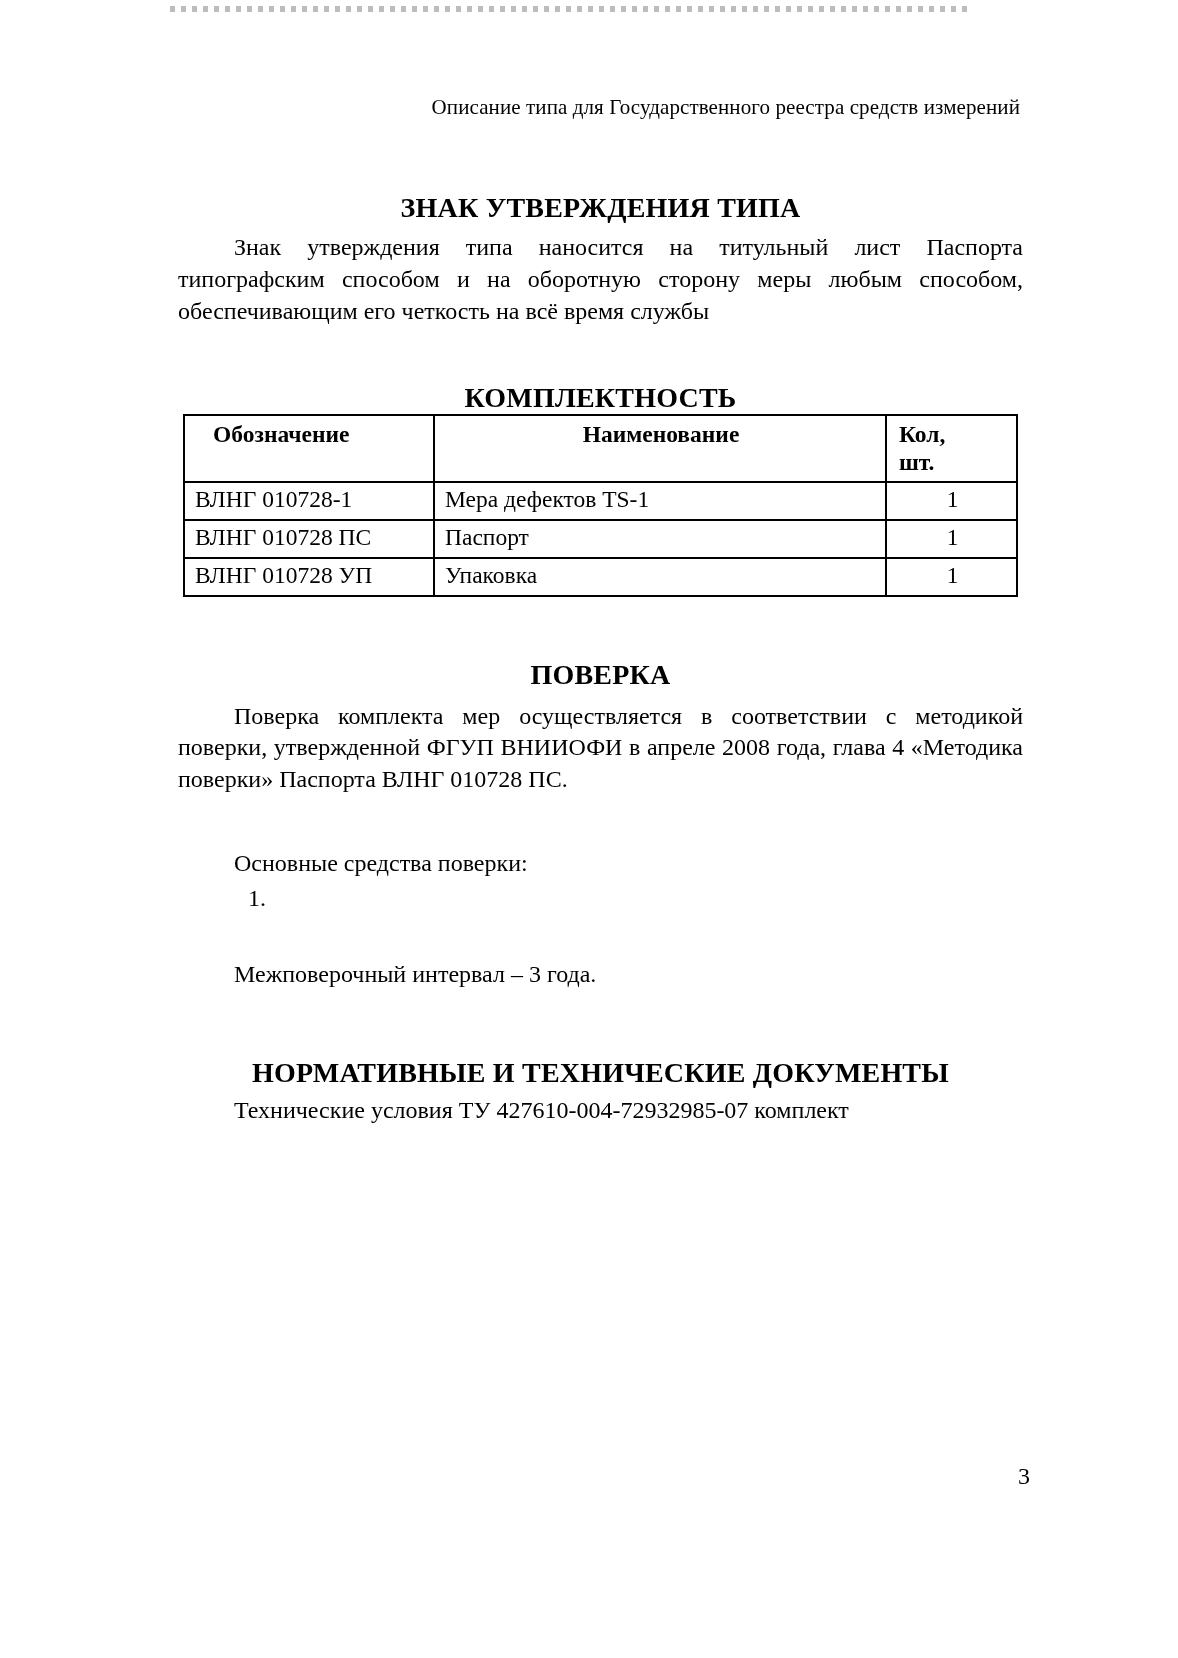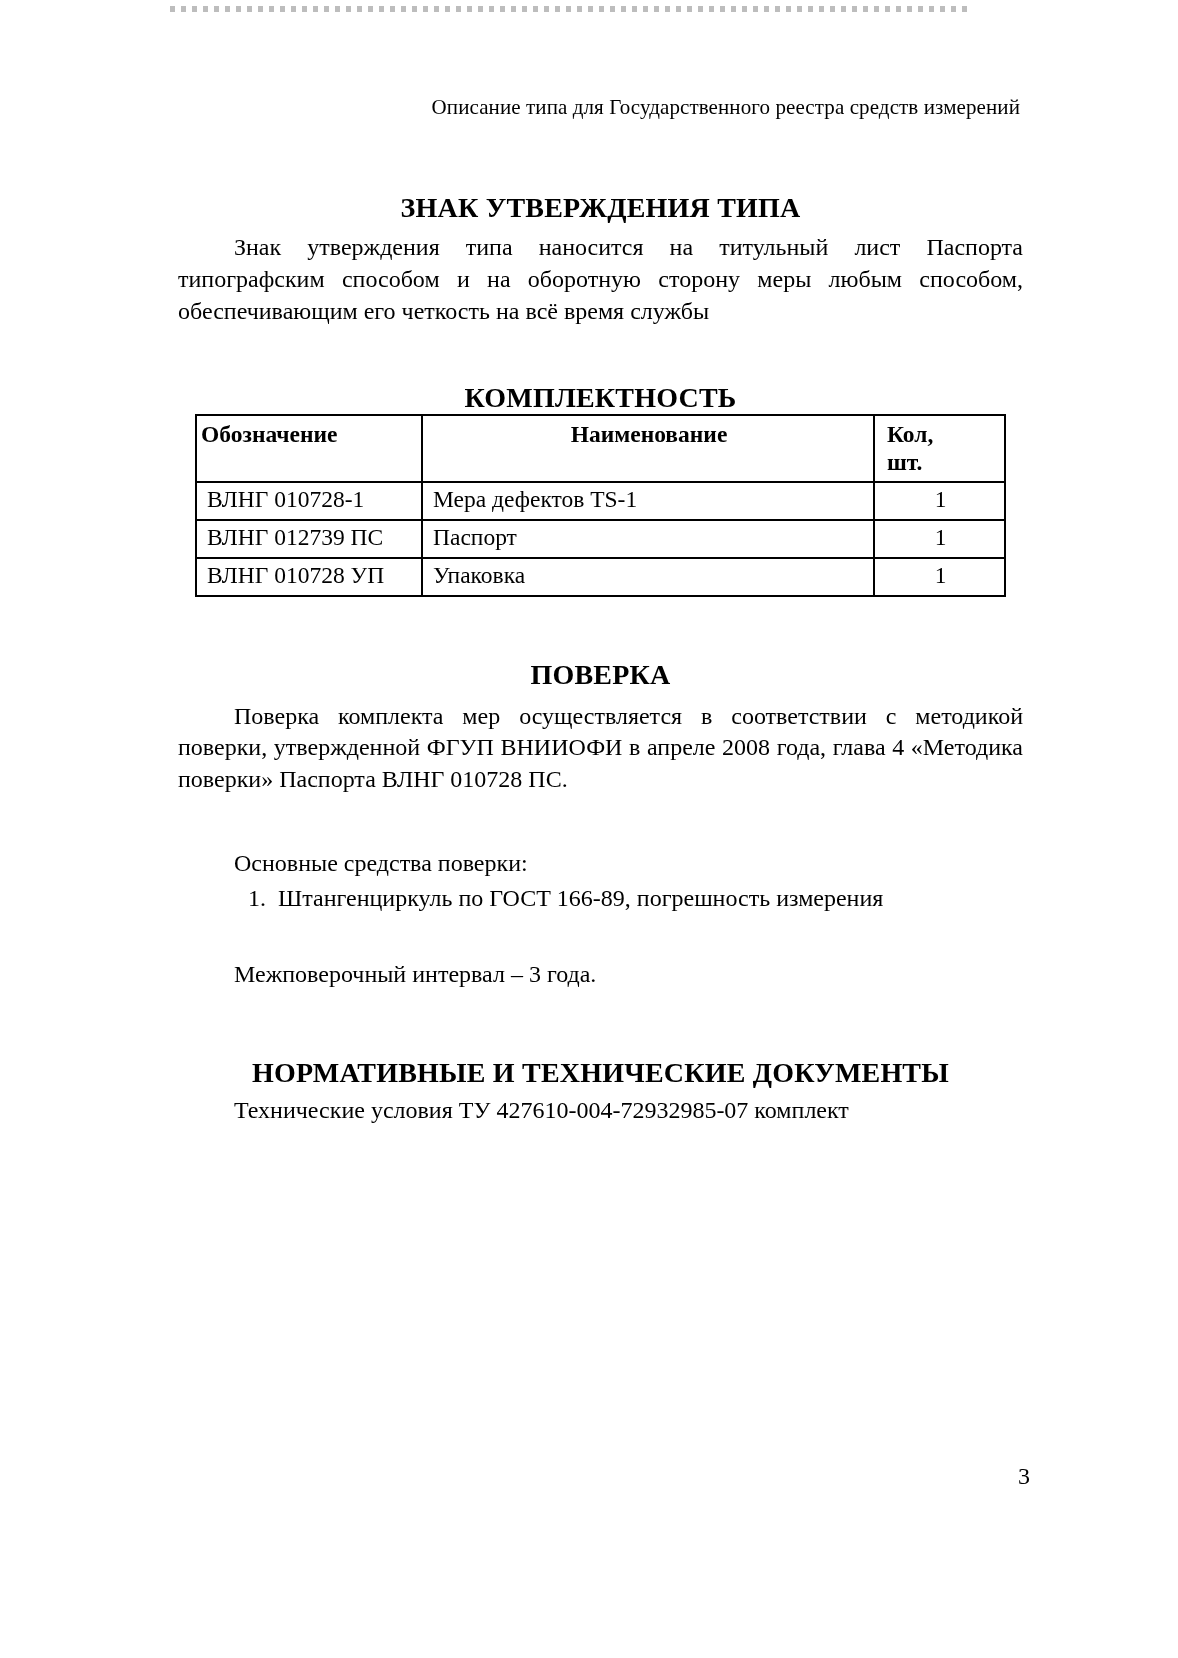--- a/index.html
+++ b/index.html
@@ -95,21 +95,21 @@
     padding: 3px 8px 5px 10px;
     font-size: 23.5px;
     line-height: 1.18;
     vertical-align: top;
   }
   table.kit th {
     font-weight: bold;
     text-align: center;
     padding-top: 5px;
   }
-  table.kit th.col-desig { width: 212px; text-align: left; padding-left: 4px; }
+  table.kit th.col-desig { width: 212px; text-align: left; padding-left: 28px; }
   table.kit th.col-name  { width: 432px; border-radius: 24px; }
   table.kit th.col-qty   { width: 109px; text-align: left; padding-left: 12px; }
 
   table.kit td.c-desig { width: 212px; text-align: left; border-radius: 16px; }
   table.kit td.c-name  { width: 432px; text-align: left; }
   table.kit td.c-qty   { width: 109px; text-align: center; }
 
   .hdr-qty-line2 { display: block; }
 
   
@@ -191,42 +191,41 @@
           </th>
         </tr>
       </thead>
       <tbody>
         <tr>
           <td class="c-desig">ВЛНГ 010728-1</td>
           <td class="c-name">Мера дефектов TS-1</td>
           <td class="c-qty">1</td>
         </tr>
         <tr>
-          <td class="c-desig">ВЛНГ 012739 ПС</td>
+          <td class="c-desig">ВЛНГ 010728 ПС</td>
           <td class="c-name">Паспорт</td>
           <td class="c-qty">1</td>
         </tr>
         <tr>
           <td class="c-desig">ВЛНГ 010728 УП</td>
           <td class="c-name">Упаковка</td>
           <td class="c-qty">1</td>
         </tr>
       </tbody>
     </table>
 
     <div class="section-title sp-pov-title">ПОВЕРКА</div>
 
     <div class="para indent sp-pov-body">Поверка комплекта мер осуществляется в соответствии с методикой поверки, утвержденной ФГУП ВНИИОФИ в апреле 2008 года, глава 4 «Методика поверки» Паспорта ВЛНГ 010728 ПС.</div>
 
     <div class="para no-justify sp-osn" style="padding-left:56px;">Основные средства поверки:</div>
 
     <ul class="numlist sp-list">
       <li>
         <span class="marker">1.</span>
-        <span class="item-body">Штангенциркуль по ГОСТ 166-89, погрешность измерения</span>
       </li>
     </ul>
 
     <div class="para no-justify sp-mpi" style="padding-left:56px;">Межповерочный интервал – 3 года.</div>
 
     <div class="section-title sp-norm-title">НОРМАТИВНЫЕ И ТЕХНИЧЕСКИЕ ДОКУМЕНТЫ</div>
 
     <div class="para no-justify sp-norm-body" style="padding-left:56px;">Технические      условия      ТУ      427610-004-72932985-07      комплект</div>
 
   </div>

